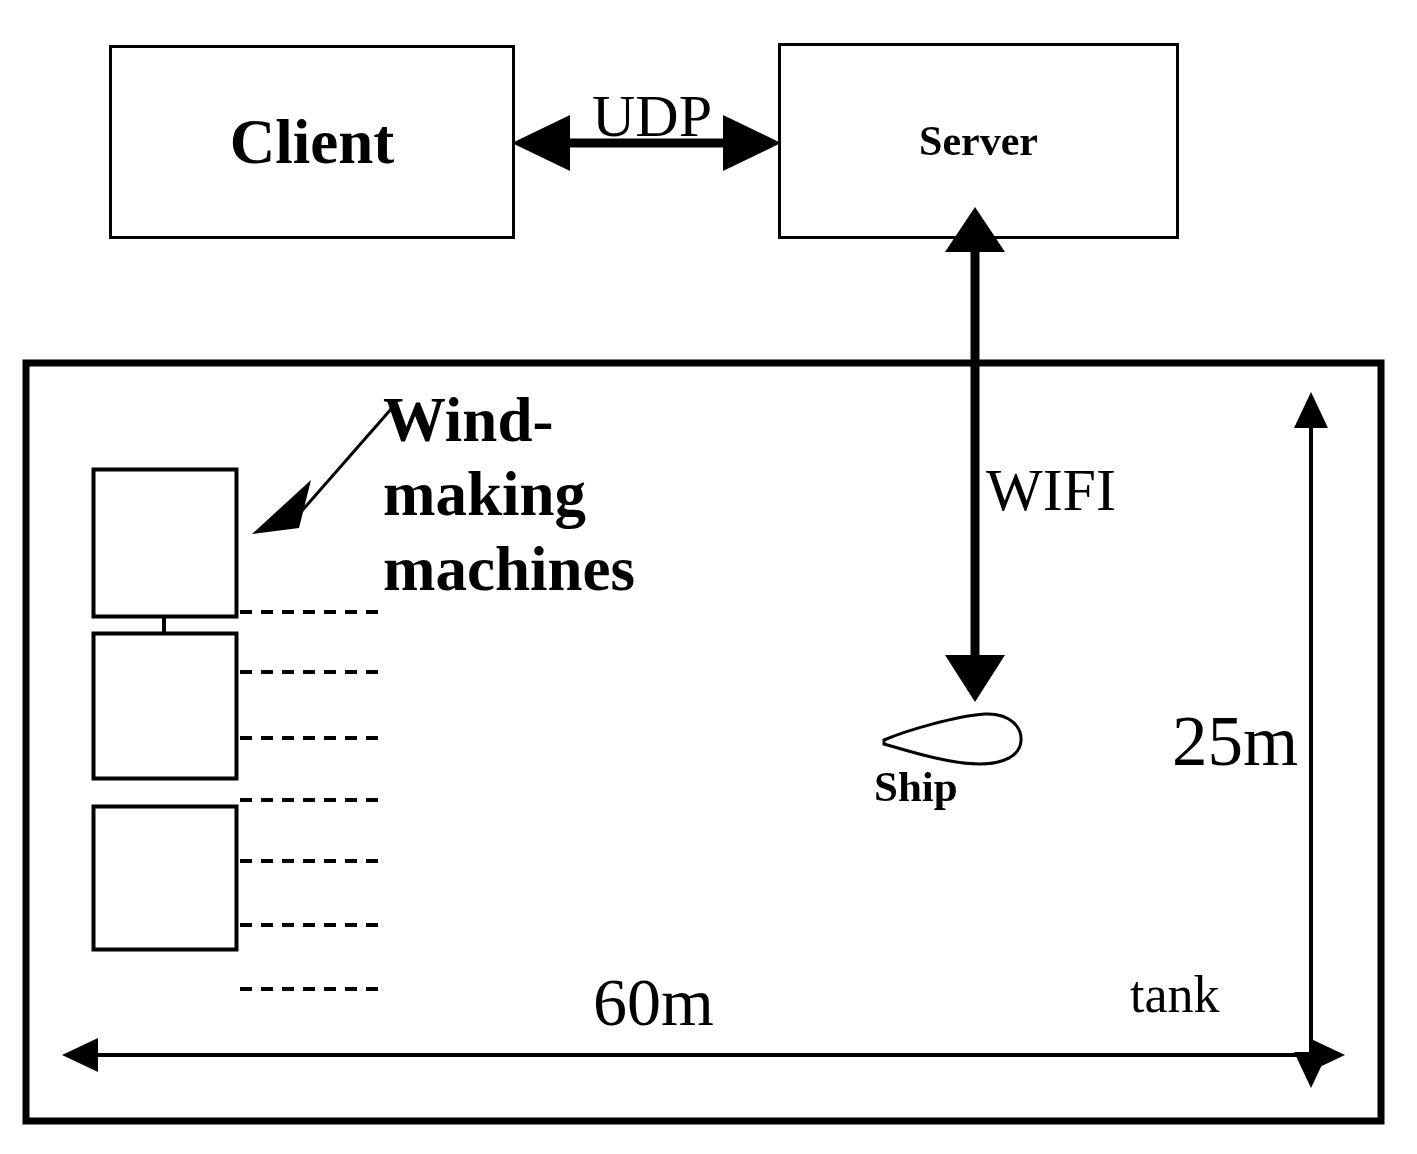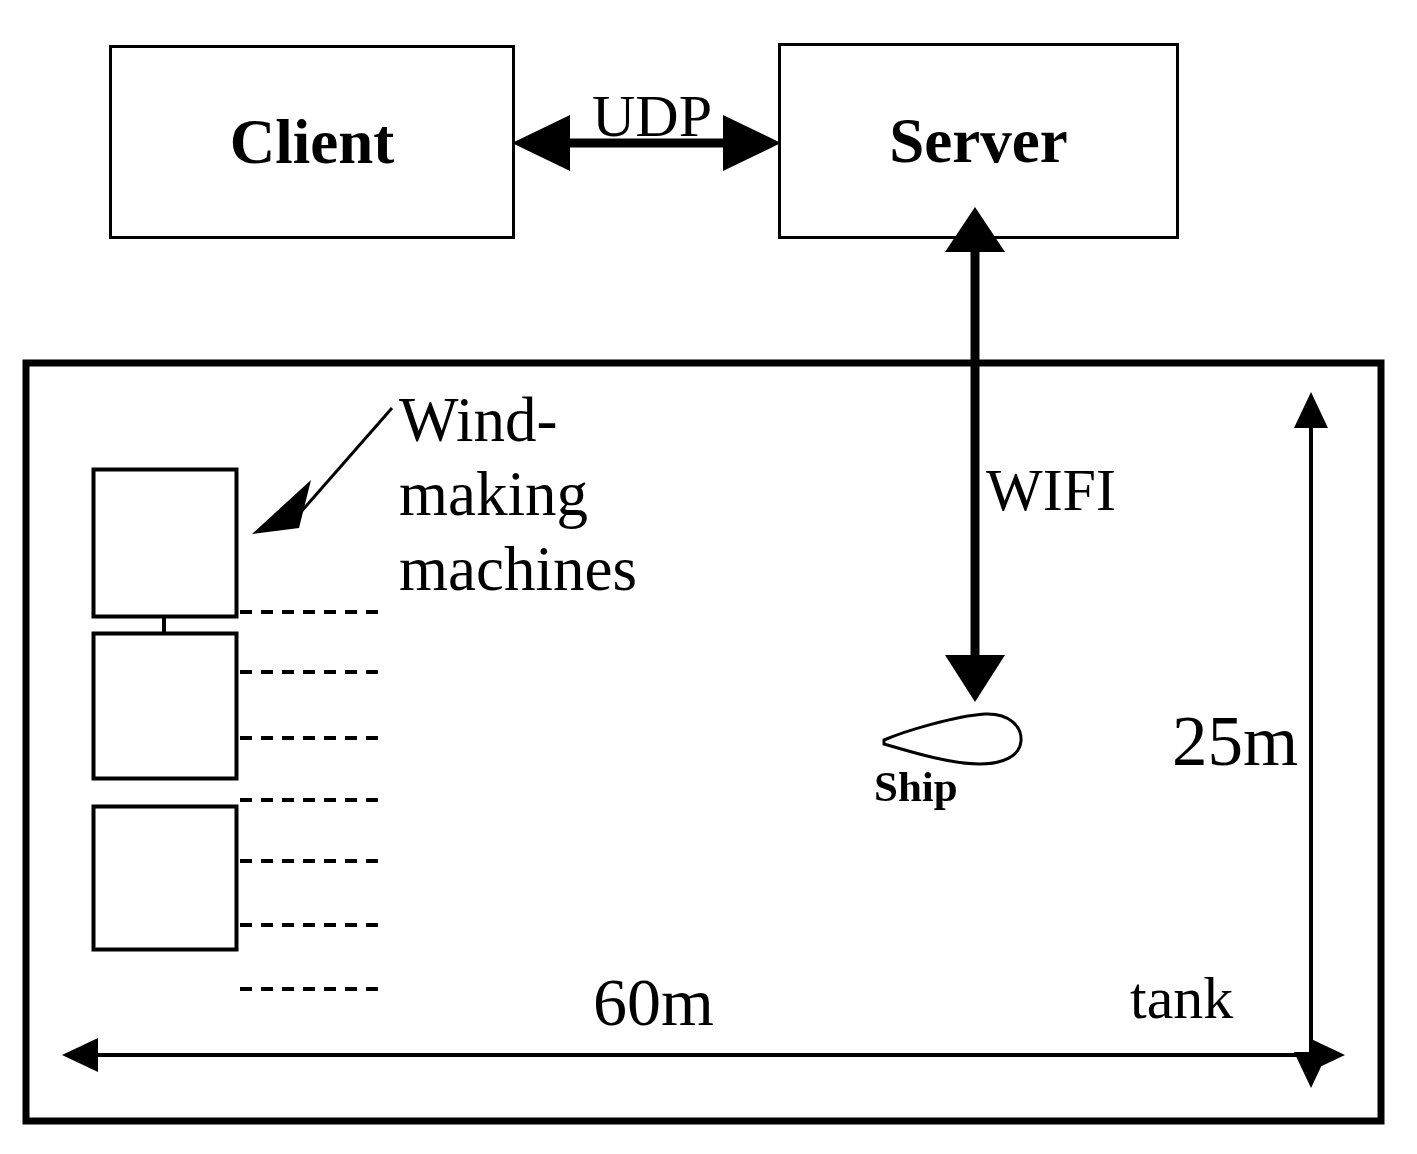--- a/index.html
+++ b/index.html
@@ -35,38 +35,37 @@
   #client-label {
     left: 110px; top: 46px;
     width: 404px; height: 192px;
     display: flex; align-items: center; justify-content: center;
     font-size: 63px;
   }
   #server-label {
     left: 779px; top: 44px;
     width: 399px; height: 194px;
     display: flex; align-items: center; justify-content: center;
-    font-size: 63px;
+    font-size: 42px;
   }
 
   
   #udp-label   { left: 592px;  top: 74px;  font-size: 60px; margin-top: 12px; }
   #wifi-label  { left: 986px;  top: 428px; font-size: 60px; margin-top: 32px; }
   #dim-h-label { left: 593px;  top: 968px; font-size: 68px; }
   #dim-v-label { left: 1172px; top: 705px; font-size: 71px; }
-  #tank-label  { left: 1130px; top: 968px; font-size: 60px; }
+  #tank-label  { left: 1130px; top: 968px; font-size: 52px; }
   #ship-label  { left: 874px;  top: 765px; font-size: 43px; }
 
   #wind-label {
     left: 383px; top: 383px;
     font-size: 63px;
-    font-weight: normal;
+    font-weight: bold;
     line-height: 1.18;
     text-align: left;
-    margin-left: 16px;
   }
 </style>
 </head>
 <body>
 
 <div id="stage">
 
   <svg id="vec" viewBox="0 0 1417 1154" xmlns="http://www.w3.org/2000/svg">
 
     <rect x="110.5" y="46.5" width="403" height="191" fill="#ffffff" stroke="#000000" stroke-width="3"></rect>

